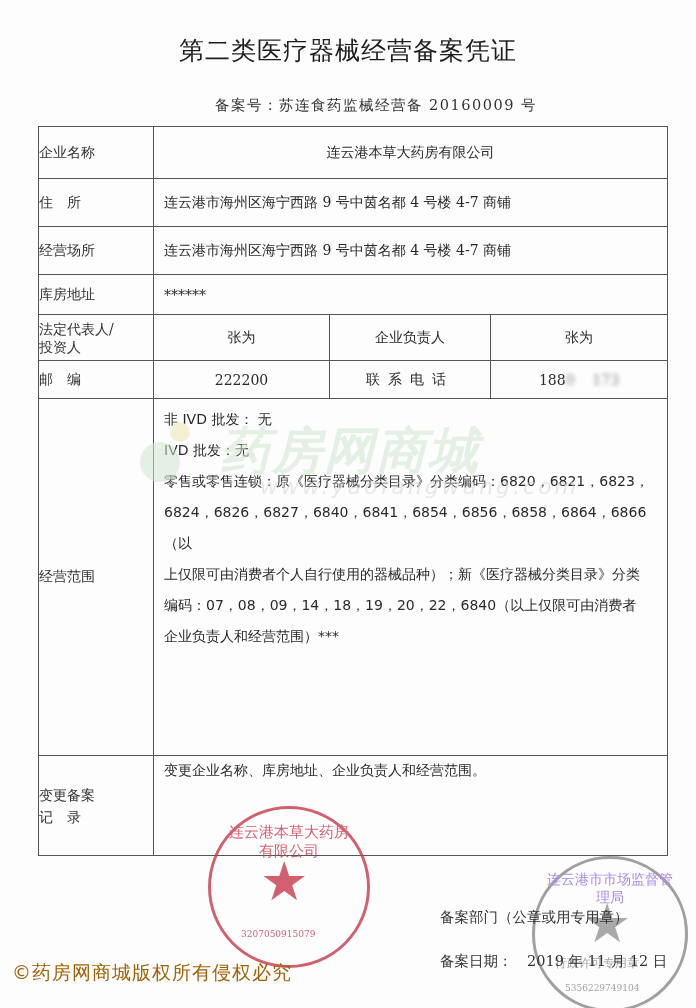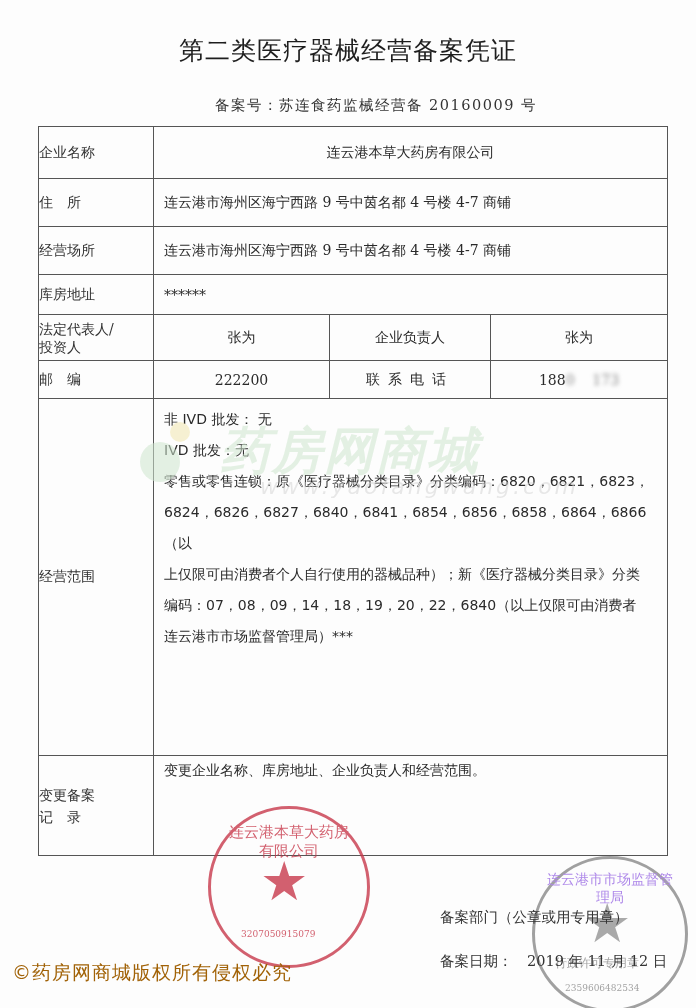--- a/index.html
+++ b/index.html
@@ -71,21 +71,21 @@
   </tr>
   <tr style="height:357px">
     <td class="lbl">经营范围</td>
     <td class="scope" colspan="3">
       <div>非 IVD 批发： 无</div>
       <div>IVD 批发：无</div>
       <div>零售或零售连锁：原《医疗器械分类目录》分类编码：6820，6821，6823，</div>
       <div>6824，6826，6827，6840，6841，6854，6856，6858，6864，6866（以</div>
       <div>上仅限可由消费者个人自行使用的器械品种）；新《医疗器械分类目录》分类</div>
       <div>编码：07，08，09，14，18，19，20，22，6840（以上仅限可由消费者</div>
-      <div>连云港市市场监督管理局）***</div>
+      <div>企业负责人和经营范围）***</div>
     </td>
   </tr>
   <tr style="height:100px">
     <td class="lbl" style="line-height:22px">变更备案<br><span class="spaced">记</span>录</td>
     <td colspan="3" style="vertical-align:top;padding:6px 10px">变更企业名称、库房地址、企业负责人和经营范围。</td>
   </tr>
 </tbody>
   </table>
 
 <div class="wm">
@@ -98,18 +98,18 @@
 <div class="stamp stamp1">
   <div class="star" style="left:49px;top:46px;color:#c83a4c">★</div>
   <div class="stamp-text" style="left:18px;top:14px;color:#c83a4c;font-size:15px;width:120px;text-align:center">连云港本草大药房有限公司</div>
   <div class="stamp-text" style="left:30px;top:120px;color:#c83a4c;font-size:9px">3207050915079</div>
 </div>
 
 <div class="stamp stamp2">
   <div class="star" style="left:48px;top:38px;color:#666">★</div>
   <div class="stamp-text" style="left:10px;top:12px;color:#6d28d9;font-size:14px;width:130px;text-align:center">连云港市市场监督管理局</div>
   <div class="stamp-text" style="left:20px;top:96px;color:#555;font-size:12px">行政许可专用章</div>
-  <div class="stamp-text" style="left:30px;top:124px;color:#555;font-size:9px">2359606482534</div>
+  <div class="stamp-text" style="left:30px;top:124px;color:#555;font-size:9px">5356229749104</div>
 </div>
 
 <div class="footer1">备案部门（公章或用专用章）</div>
 <div class="footer2">备案日期：　2019 年 11 月 12 日</div>
 <div class="copy">©药房网商城版权所有侵权必究</div>
 
 </body></html>

